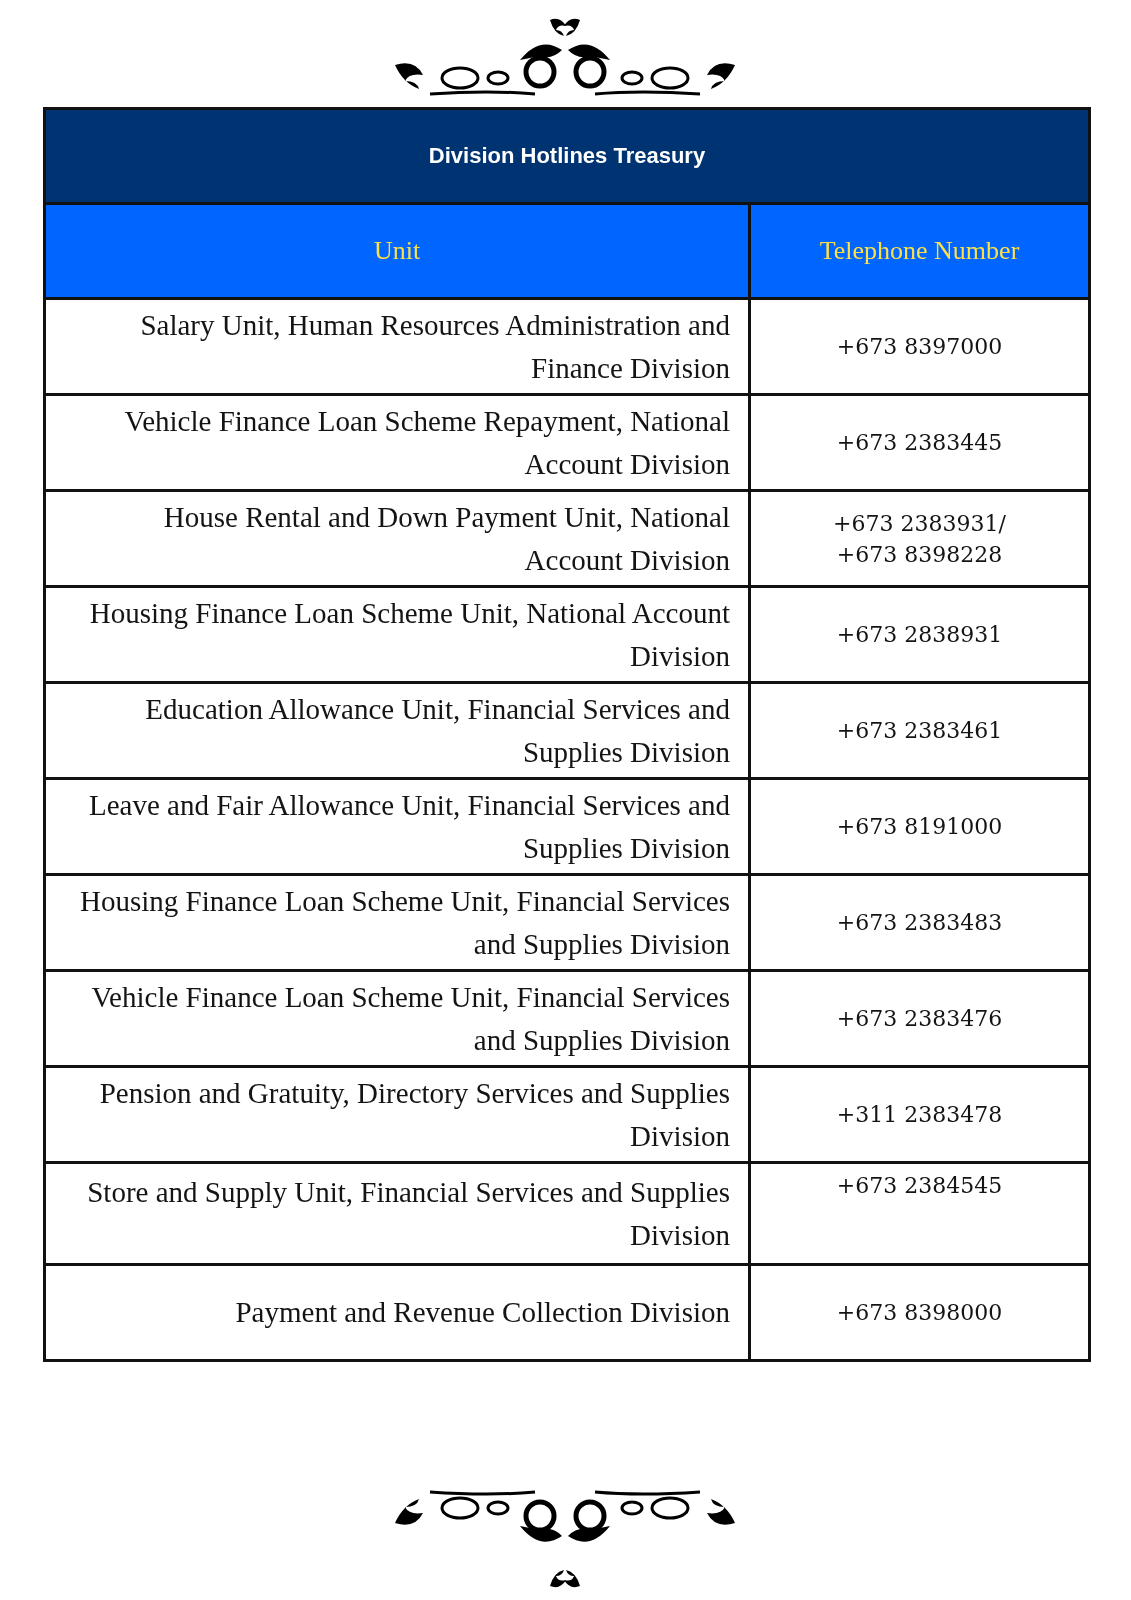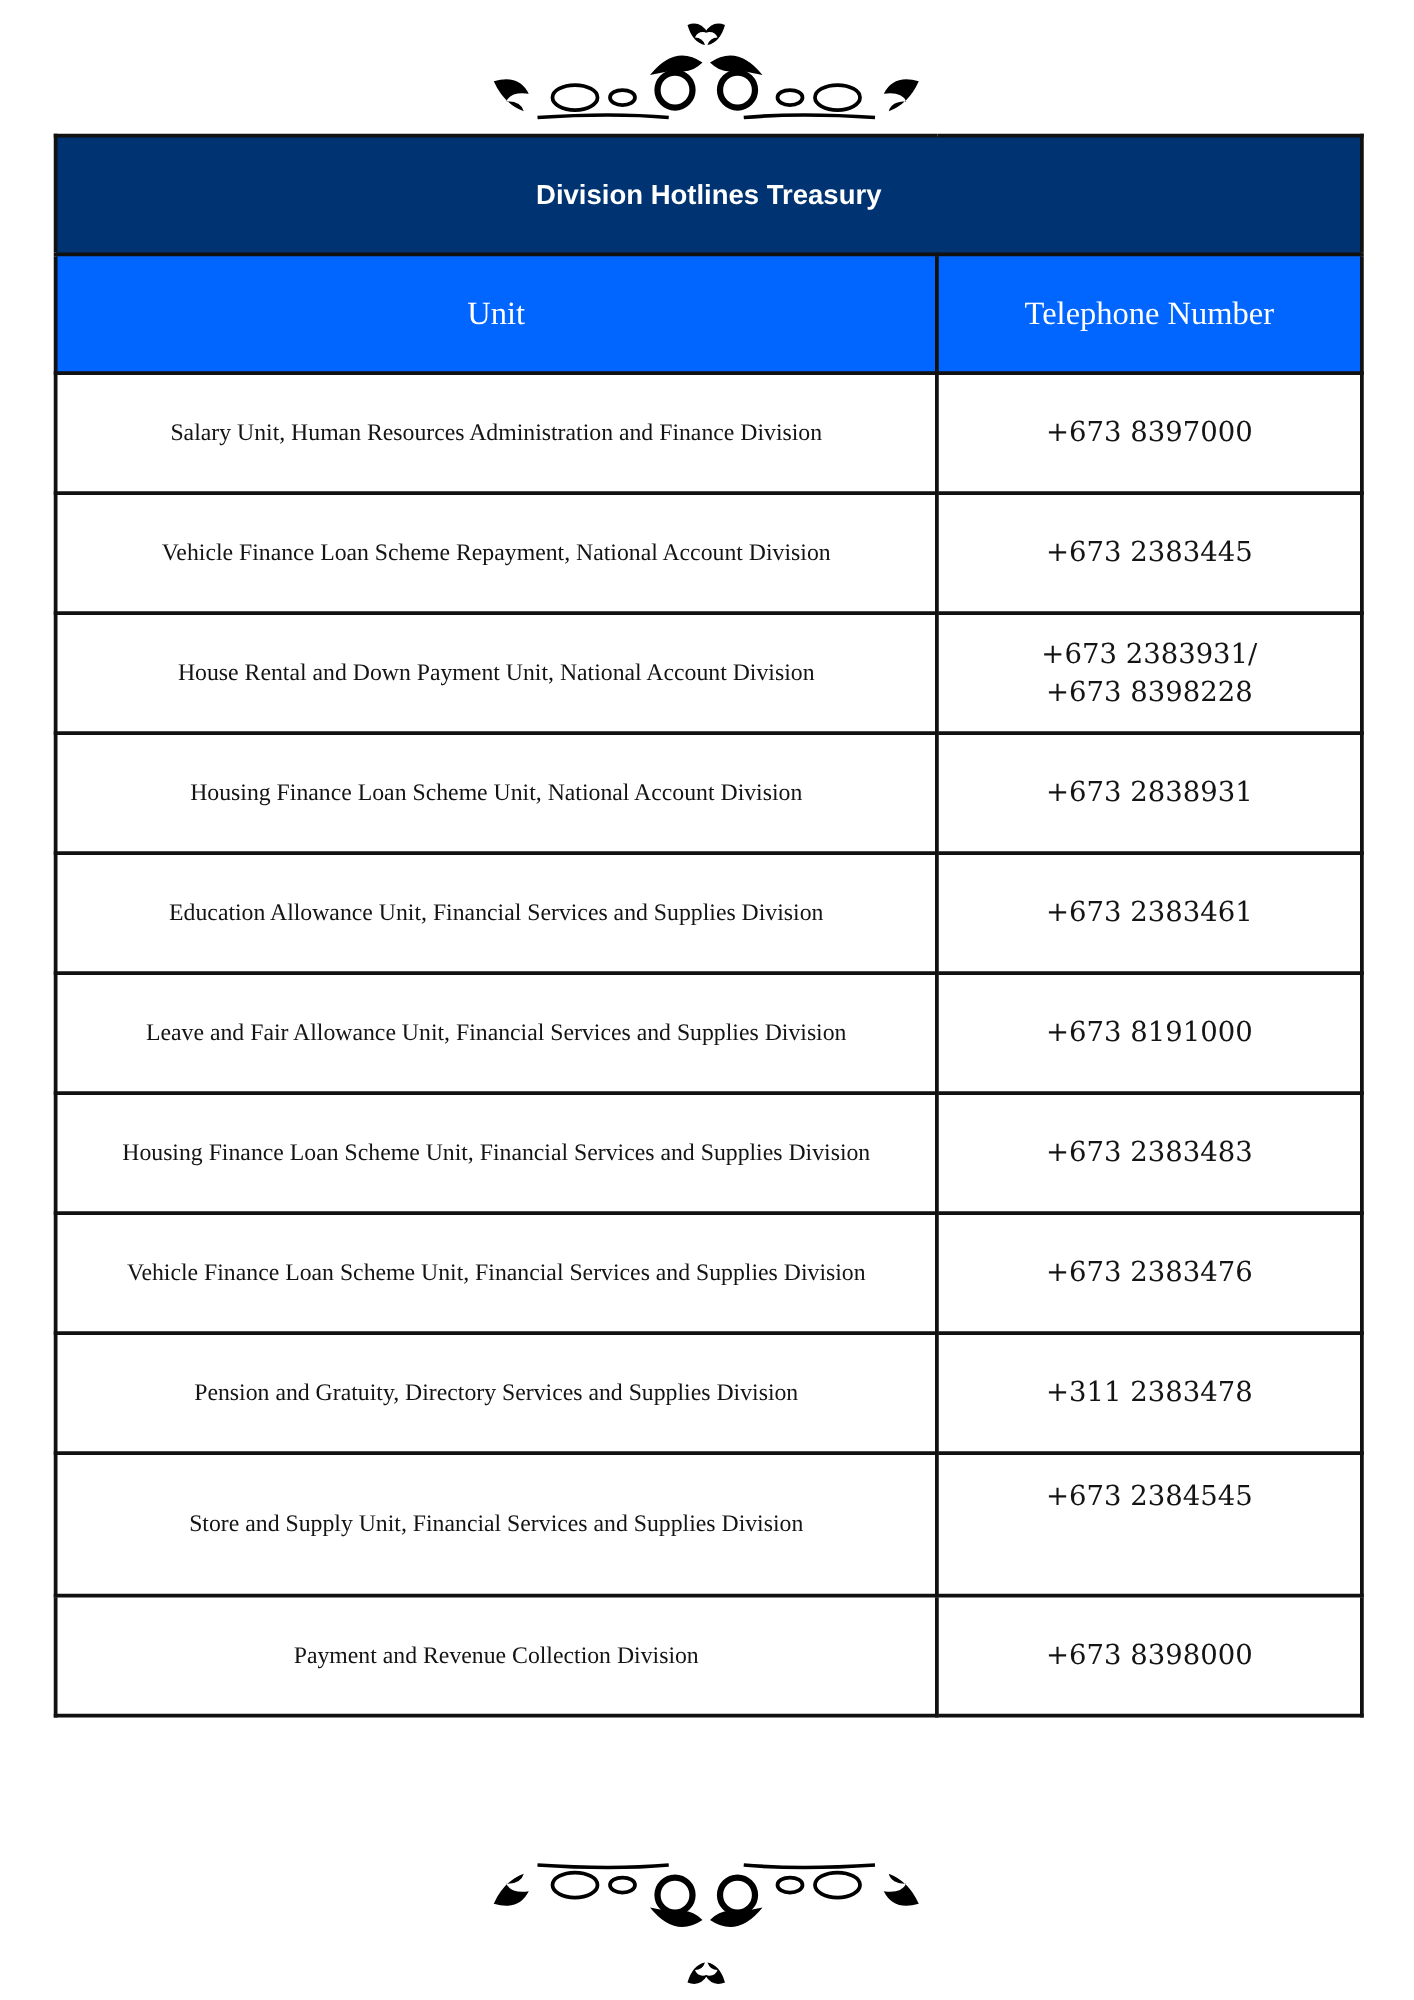--- a/index.html
+++ b/index.html
@@ -14,31 +14,31 @@
       border: 3px solid #111111;
     }
     table.dir col.c1 { width: 705px; }
     table.dir col.c2 { width: 340px; }
     .title-cell {
       background: #003371; color: #ffffff; height: 90px; text-align: center;
       font-family: "Liberation Sans", sans-serif; font-weight: bold; font-size: 22px;
       border-bottom: 3px solid #111111;
     }
     .head-cell {
-      background: #0066ff; color: #ffffff; height: 90px; text-align: center;
+      background: #0066ff; color: #fde047; height: 90px; text-align: center;
       font-family: "Liberation Serif", serif; font-size: 26px; font-weight: normal;
       border: 3px solid #111111;
     }
     td.unit, td.phone {
       border: 3px solid #111111; text-align: center; vertical-align: middle;
       color: #141414; height: 93px; padding: 0 18px;
     }
-    td.unit { font-family: "Liberation Serif", serif; font-size: 19px; line-height: 32px; }
+    td.unit { font-family: "Liberation Serif", serif; font-size: 29px; line-height: 43px; text-align: right; }
     td.phone { font-family: "DejaVu Serif", serif; font-size: 22px; line-height: 31px; }
-    td.phone.top-align { vertical-align: top; padding-top: 18px; }
+    td.phone.top-align { vertical-align: top; padding-top: 6px; }
     .phone-line { display: block; }
   </style>
 </head>
 <body>
 
 <div class="ornament top">
   <svg viewBox="0 0 350 95" xmlns="http://www.w3.org/2000/svg">
     <g fill="#000" stroke="#000">
 
       <path d="M160 10 q10 -4 16 6 q-8 -2 -10 4 q6 0 8 6 q-10 -2 -14 -16z" stroke="none"></path>

